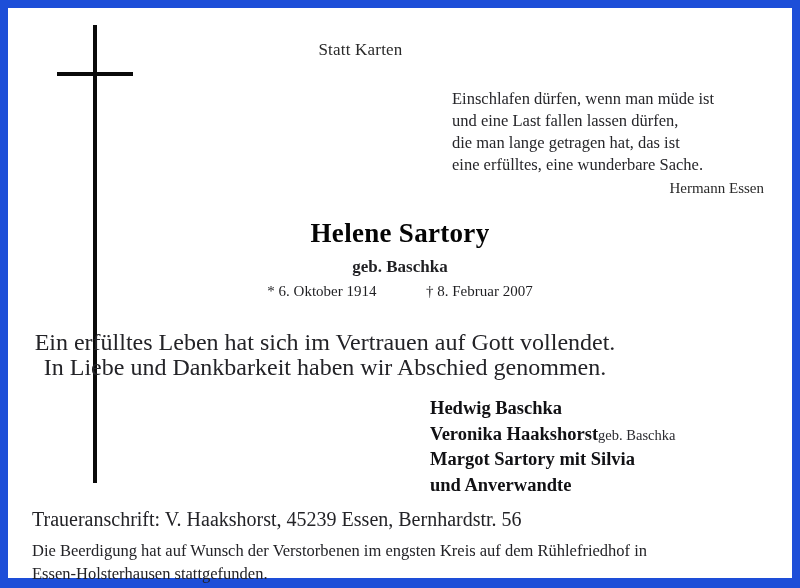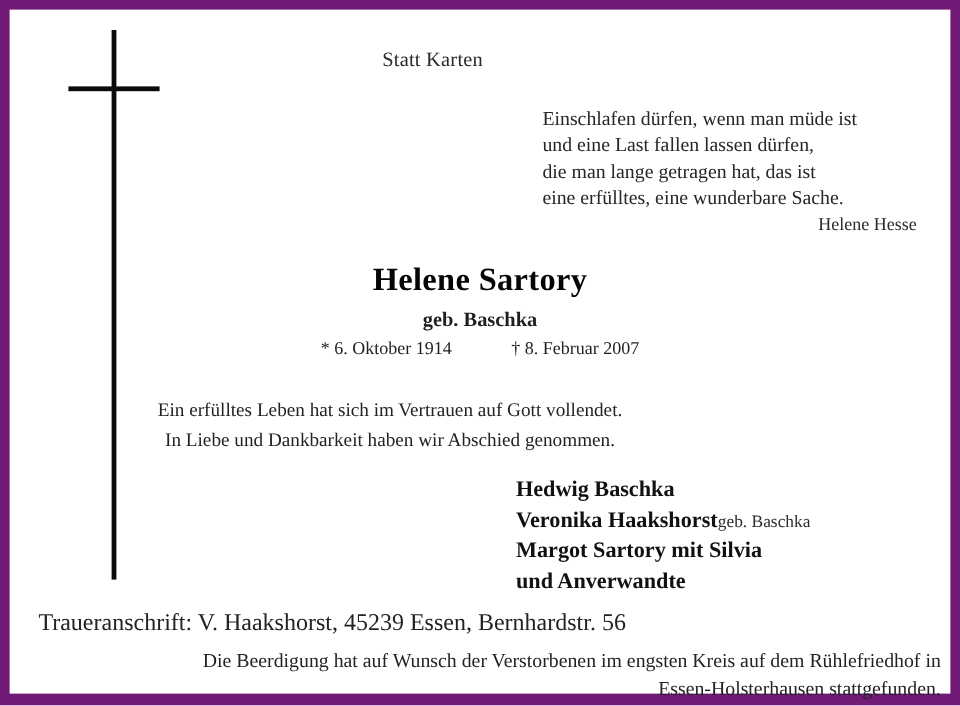--- a/index.html
+++ b/index.html
@@ -10,21 +10,21 @@
   body {
     font-family: "Liberation Serif", "DejaVu Serif", serif;
     color: #1a1a1a;
   }
 
   .notice {
     position: relative;
     width: 800px;
     height: 588px;
     box-sizing: border-box;
-    background: #701a75;
+    background: #1d4ed8;
     padding: 8px 8px 10px 8px;
     overflow: hidden;
     text-decoration: underline;
   }
 
   .notice-inner {
     position: relative;
     width: 100%;
     height: 100%;
     background: #ffffff;
@@ -118,21 +118,21 @@
     width: 42px;
   }
 
   
   .farewell {
     position: absolute;
     left: 0;
     top: 322px;
     width: 634px;
     text-align: center;
-    font-size: 16px;
+    font-size: 24px;
     line-height: 25px;
     color: #232327;
   }
   .farewell div { white-space: nowrap; }
 
   
   .mourners {
     position: absolute;
     left: 422px;
     top: 388px;
@@ -158,41 +158,41 @@
   }
   .footer-burial {
     position: absolute;
     left: 24px;
     top: 531px;
     width: 752px;
     font-size: 16.5px;
     line-height: 23px;
     color: #232327;
   }
-  .footer-burial div { white-space: nowrap; text-align: right; }
+  .footer-burial div { white-space: nowrap; }
 </style>
 </head>
 <body>
 
 <div class="notice">
   <div class="notice-inner">
 
     <div class="cross">
       <div class="cross-stem"></div>
       <div class="cross-bar"></div>
     </div>
 
     <div class="statt-karten">Statt Karten</div>
 
     <div class="poem">
       <div class="poem-line">Einschlafen dürfen, wenn man müde ist</div>
       <div class="poem-line">und eine Last fallen lassen dürfen,</div>
       <div class="poem-line">die man lange getragen hat, das ist</div>
       <div class="poem-line">eine erfülltes, eine wunderbare Sache.</div>
-      <div class="poem-author">Helene Hesse</div>
+      <div class="poem-author">Hermann Essen</div>
     </div>
 
     <div class="name-block">
       <div class="deceased-name">Helene Sartory</div>
       <div class="maiden-name">geb. Baschka</div>
       <div class="dates">
         <span>* 6. Oktober 1914</span>
         <span class="gap"></span>
         <span>† 8. Februar 2007</span>
       </div>

